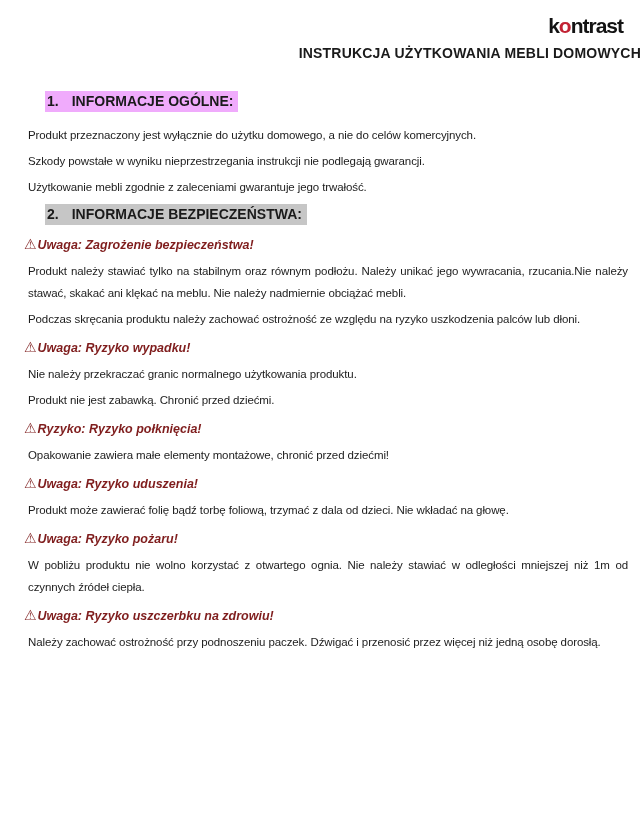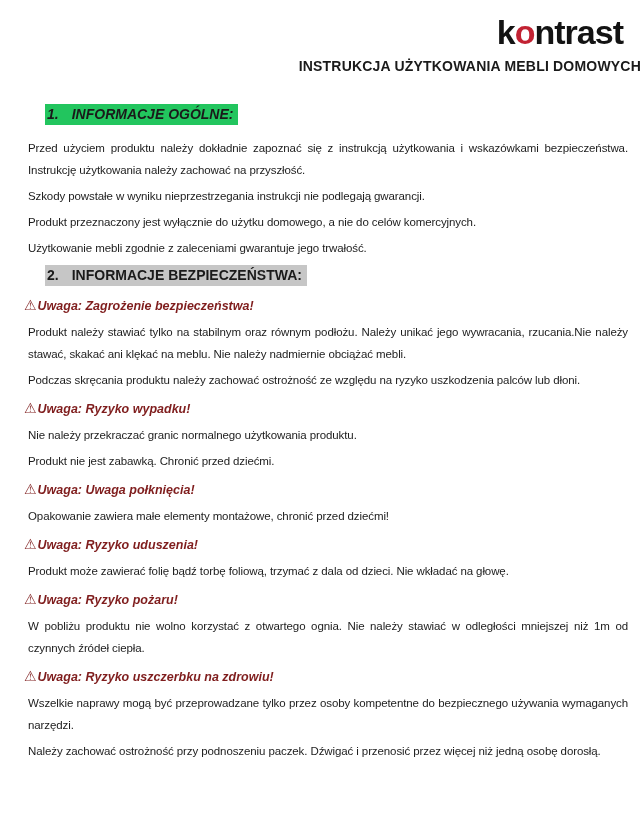--- a/index.html
+++ b/index.html
@@ -7,21 +7,21 @@
     width: 641px;
     height: 839px;
     background: #ffffff;
     color: #1c1c1c;
     font-family: "Liberation Sans", sans-serif;
     overflow: hidden;
   }
   .logo {
     text-align: right;
     padding: 15px 18px 0 0;
-    font-size: 34px;
+    font-size: 21px;
     font-weight: bold;
     letter-spacing: -1px;
     line-height: 1;
     color: #131313;
   }
   .doc-title {
     text-align: right;
     font-size: 14px;
     font-weight: bold;
     margin-top: 9px;
@@ -67,48 +67,46 @@
   }
 </style>
 </head>
 <body>
 
 <div class="logo"><span>k</span><span class="logo-o" style="color: rgb(194, 34, 51);">o</span><span>ntrast</span></div>
 
 <div class="doc-title">INSTRUKCJA UŻYTKOWANIA MEBLI DOMOWYCH</div>
 
 <div class="section-heading">
-  <span class="hl" style="background: #22c55e; font-style: italic;"><span class="num">1.</span><span>INFORMACJE OGÓLNE:</span></span>
+  <span class="hl" style="background: #f0abfc;"><span class="num">1.</span><span>INFORMACJE OGÓLNE:</span></span>
 </div>
 
 <div class="content sec1-paras">
-  <p class="para">Przed użyciem produktu należy dokładnie zapoznać się z instrukcją użytkowania i wskazówkami bezpieczeństwa. Instrukcję użytkowania należy zachować na przyszłość.</p>
+  <p class="para">Produkt przeznaczony jest wyłącznie do użytku domowego, a nie do celów komercyjnych.</p>
   <p class="para">Szkody powstałe w wyniku nieprzestrzegania instrukcji  nie podlegają gwarancji.</p>
-  <p class="para">Produkt przeznaczony jest wyłącznie do użytku domowego, a nie do celów komercyjnych.</p>
   <p class="para">Użytkowanie mebli zgodnie z zaleceniami gwarantuje jego trwałość.</p>
 </div>
 
 <div class="section-heading second">
   <span class="hl" style="background: rgb(198, 198, 198); text-align: right;"><span class="num">2.</span><span>INFORMACJE BEZPIECZEŃSTWA:</span></span>
 </div>
 
 <div class="content">
   <div class="warn"><span class="warn-icon">⚠</span><span>Uwaga: Zagrożenie bezpieczeństwa!</span></div>
   <p class="para">Produkt należy stawiać tylko na stabilnym oraz równym podłożu. Należy unikać jego wywracania, rzucania.Nie należy stawać, skakać ani klękać na meblu. Nie należy nadmiernie obciążać mebli.</p>
   <p class="para">Podczas skręcania produktu należy zachować ostrożność ze względu na ryzyko uszkodzenia palców lub dłoni.</p>
 
   <div class="warn"><span class="warn-icon">⚠</span><span>Uwaga: Ryzyko wypadku!</span></div>
   <p class="para">Nie należy przekraczać granic normalnego użytkowania produktu.</p>
   <p class="para">Produkt nie jest zabawką. Chronić przed dziećmi.</p>
 
-  <div class="warn"><span class="warn-icon">⚠</span><span>Uwaga: Uwaga połknięcia!</span></div>
+  <div class="warn"><span class="warn-icon">⚠</span><span>Ryzyko: Ryzyko połknięcia!</span></div>
   <p class="para">Opakowanie zawiera małe elementy montażowe, chronić przed dziećmi!</p>
 
   <div class="warn"><span class="warn-icon">⚠</span><span>Uwaga: Ryzyko uduszenia!</span></div>
   <p class="para">Produkt może zawierać folię bądź torbę foliową, trzymać z dala od dzieci. Nie wkładać na głowę.</p>
 
   <div class="warn"><span class="warn-icon">⚠</span><span>Uwaga: Ryzyko pożaru!</span></div>
   <p class="para">W pobliżu produktu  nie wolno korzystać z otwartego ognia. Nie należy stawiać w odległości mniejszej niż 1m od czynnych źródeł ciepła.</p>
 
   <div class="warn"><span class="warn-icon">⚠</span><span>Uwaga: Ryzyko uszczerbku na zdrowiu!</span></div>
-  <p class="para">Wszelkie naprawy mogą być przeprowadzane tylko przez osoby kompetentne do bezpiecznego używania wymaganych narzędzi.</p>
   <p class="para">Należy zachować ostrożność przy podnoszeniu paczek. Dźwigać i przenosić przez więcej niż jedną osobę dorosłą.</p>
 </div>
 
 </body></html>

